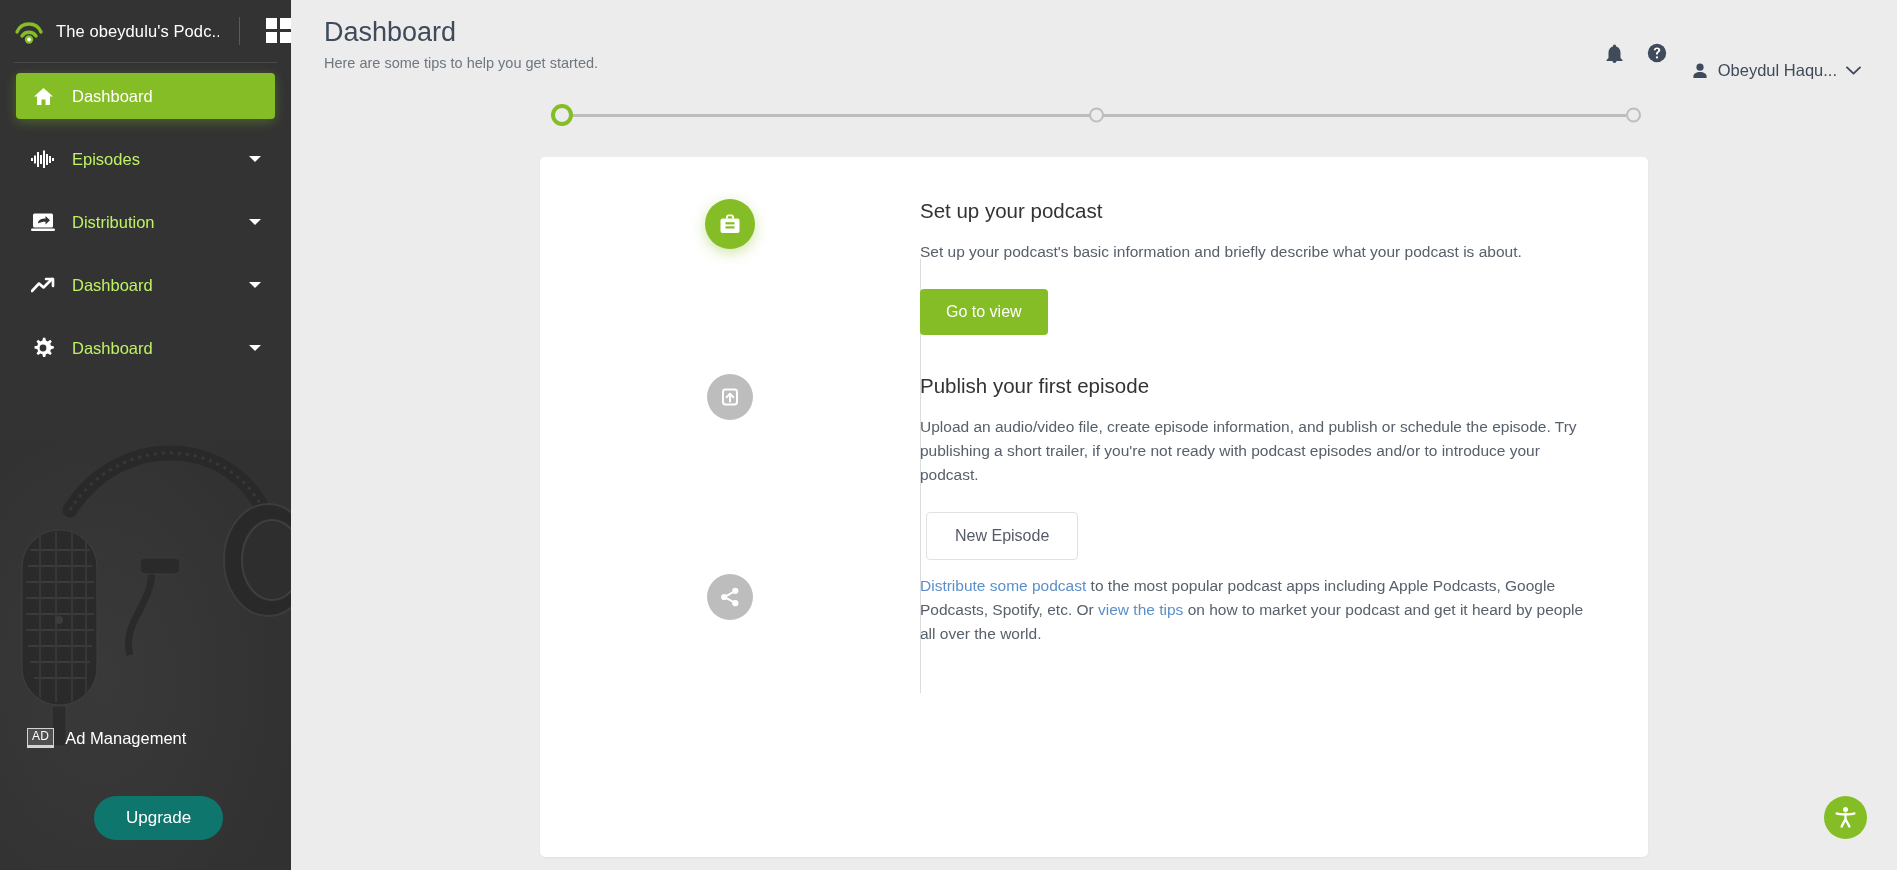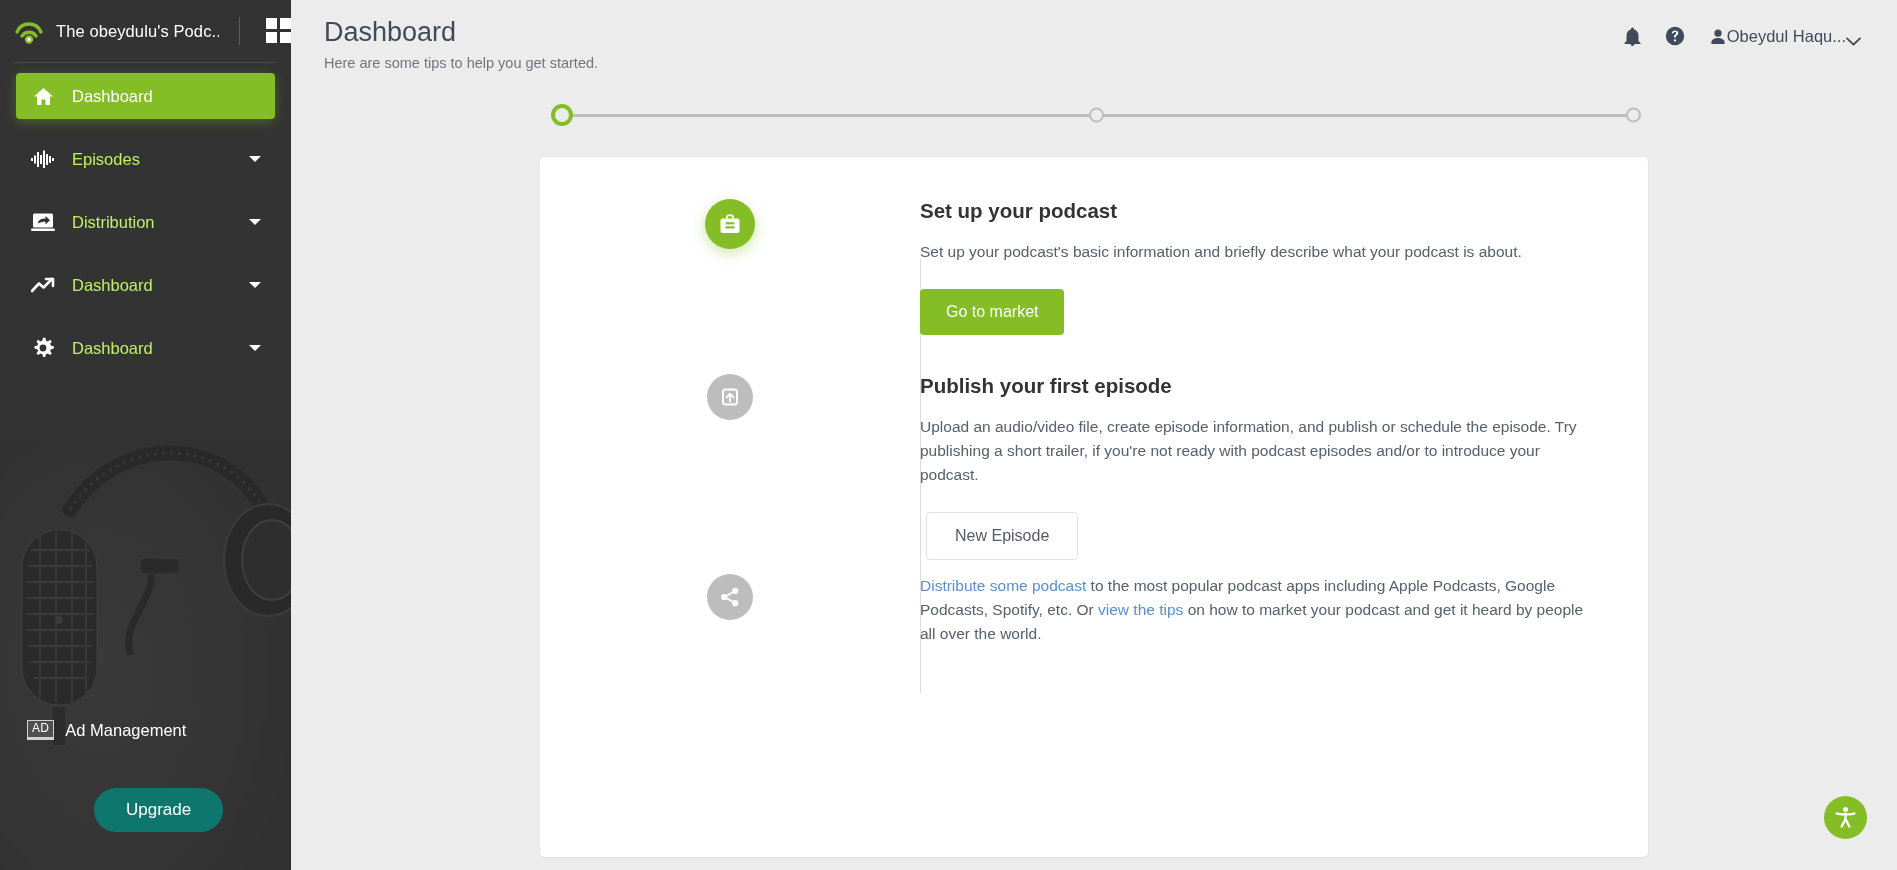--- a/index.html
+++ b/index.html
@@ -66,21 +66,21 @@
   }
   .nav-label { white-space: nowrap; }
   .caret {
     position: absolute; right: 14px; top: 50%; margin-top: -3px;
     width: 0; height: 0;
     border-left: 6px solid transparent; border-right: 6px solid transparent;
     border-top: 6px solid #ffffff;
   }
 
   .ad-block {
-    position: absolute; left: 0; bottom: 12px; width: 291px; z-index: 3;
+    position: absolute; left: 0; bottom: 4px; width: 291px; z-index: 3;
     padding: 0 0 26px 0;
   }
   .ad-title-row {
     display: flex; align-items: center; gap: 11px;
     padding-left: 27px; margin-bottom: 48px;
   }
   .ad-badge {
     font-size: 12px; color: #ffffff; background: rgba(255,255,255,.13);
     border: 1px solid rgba(255,255,255,.75);
     border-bottom-width: 3px;
@@ -98,21 +98,21 @@
   .main { flex: 1 1 auto; height: 870px; position: relative; overflow: hidden; }
 
   .topbar {
     height: 80px; display: flex; align-items: flex-start;
     justify-content: space-between; padding: 16px 36px 0 33px;
   }
   .page-title { color: #3f4a5a; font-size: 27px; font-weight: normal; line-height: 1.2; }
   .page-sub { color: #6e7680; font-size: 14.5px; margin-top: 7px; }
   .topbar-right { display: flex; align-items: center; gap: 24px; padding-top: 10px; }
   .icon-btn { cursor: pointer; display: flex; align-items: center; }
-  .user-menu { display: flex; align-items: flex-end; cursor: pointer; }
+  .user-menu { display: flex; align-items: center; gap: 9px; cursor: pointer; margin-top: 35px; }
   .user-name { color: #3f4a5a; font-size: 16.5px; }
 
   
   .stepper {
     position: relative; margin: 18px auto 0 auto;
     width: 1092px; height: 34px; display: flex; align-items: center;
   }
   .stepper-line {
     position: absolute; left: 14px; right: 14px; top: 16px;
     height: 3px; background: #bdbdbd;
@@ -147,21 +147,21 @@
     position: relative; z-index: 2;
     width: 46px; height: 46px; border-radius: 50%;
     display: flex; align-items: center; justify-content: center;
   }
   .step-ico.green {
     background: #84bd25; width: 50px; height: 50px;
     box-shadow: 0 4px 14px rgba(132,189,37,.40);
   }
   .step-ico.grey { background: #bdbdbd; }
   .step-body { padding-right: 60px; flex: 1 1 auto; }
-  .step-h { color: #333333; font-size: 20.5px; font-weight: bold; margin-bottom: 17px; }
+  .step-h { color: #333333; font-size: 20.5px; font-weight: normal; margin-bottom: 17px; }
   .step-p { color: #57606b; font-size: 15.5px; line-height: 1.55; max-width: 740px; }
   .btn-primary {
     display: inline-block; margin-top: 25px;
     background: #84bd25; color: #ffffff; font-size: 16px;
     border: none; border-radius: 4px; padding: 14px 26px; cursor: pointer;
   }
   .btn-ghost {
     display: inline-block; margin-top: 25px;
     background: #ffffff; color: #555c66; font-size: 16px;
     border: 1px solid #e2e2e2; border-radius: 4px; padding: 14px 28px; cursor: pointer; margin-left: 6px;
@@ -369,21 +369,21 @@
                 <rect x="2.5" y="6.5" width="19" height="14.5" rx="2" fill="#ffffff"></rect>
                 <path d="M9 6.5V5a1.6 1.6 0 0 1 1.6-1.6h2.8A1.6 1.6 0 0 1 15 5v1.5" fill="none" stroke="#ffffff" stroke-width="1.9"></path>
                 <rect x="7.5" y="14.3" width="9" height="2.2" fill="#84bd25"></rect>
                 <rect x="7.5" y="10.2" width="9" height="2.2" fill="#84bd25"></rect>
               </svg>
             </span>
           </div>
           <div class="step-body">
             <div class="step-h">Set up your podcast</div>
             <div class="step-p">Set up your podcast's basic information and briefly describe what your podcast is about.</div>
-            <button class="btn-primary">Go to market</button>
+            <button class="btn-primary">Go to view</button>
           </div>
         </div>
 
         <div class="step-row r2">
           <div class="step-ico-wrap">
             <span class="step-ico grey">
               <svg width="22" height="22" viewBox="0 0 22 22">
                 <rect x="4" y="3.5" width="14" height="15" rx="2.4" fill="none" stroke="#ffffff" stroke-width="2"></rect>
                 <path d="M11 15.5V8.2" stroke="#ffffff" stroke-width="2" stroke-linecap="round"></path>
                 <path d="M7.6 11.2 L11 7.8 L14.4 11.2" fill="none" stroke="#ffffff" stroke-width="2" stroke-linecap="round" stroke-linejoin="round"></path>

